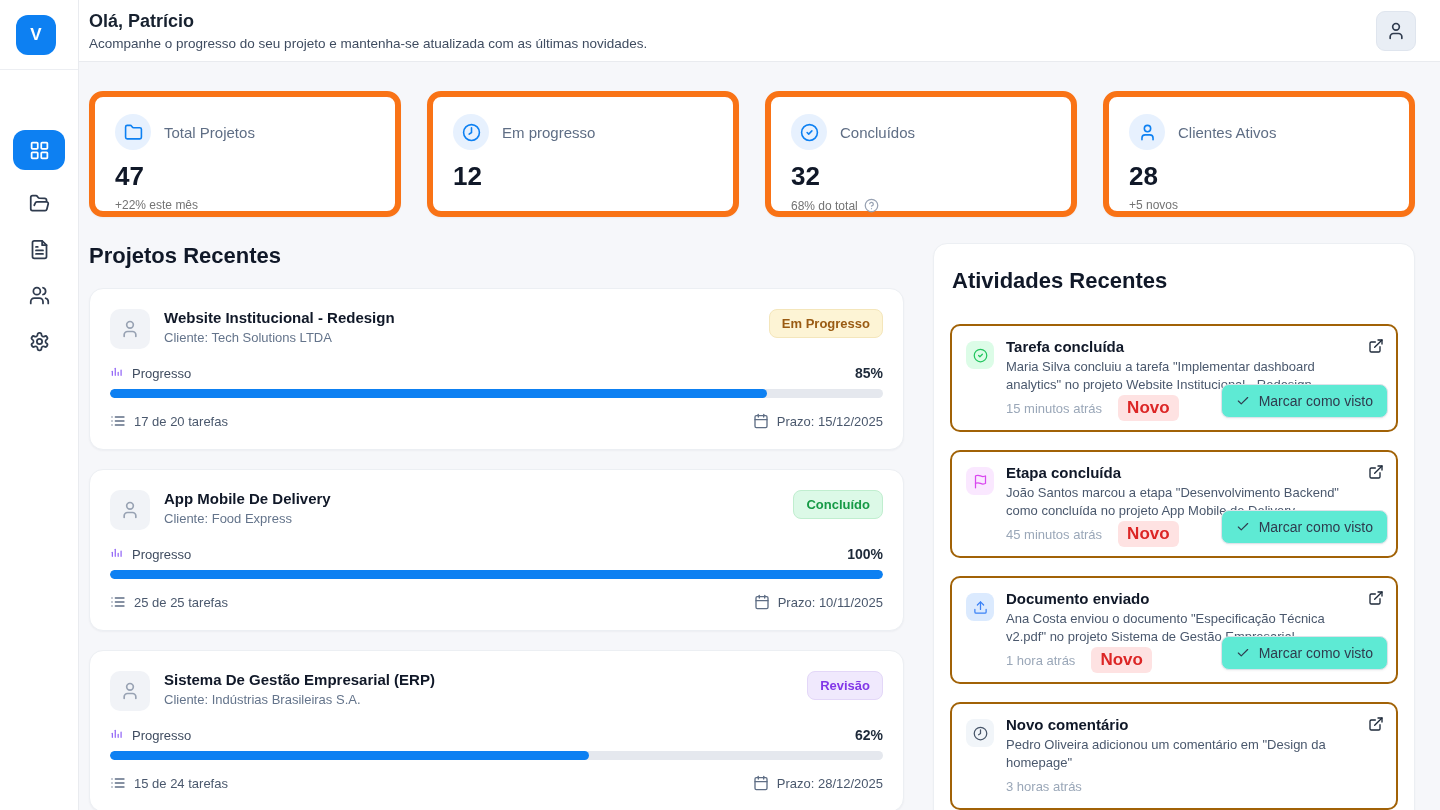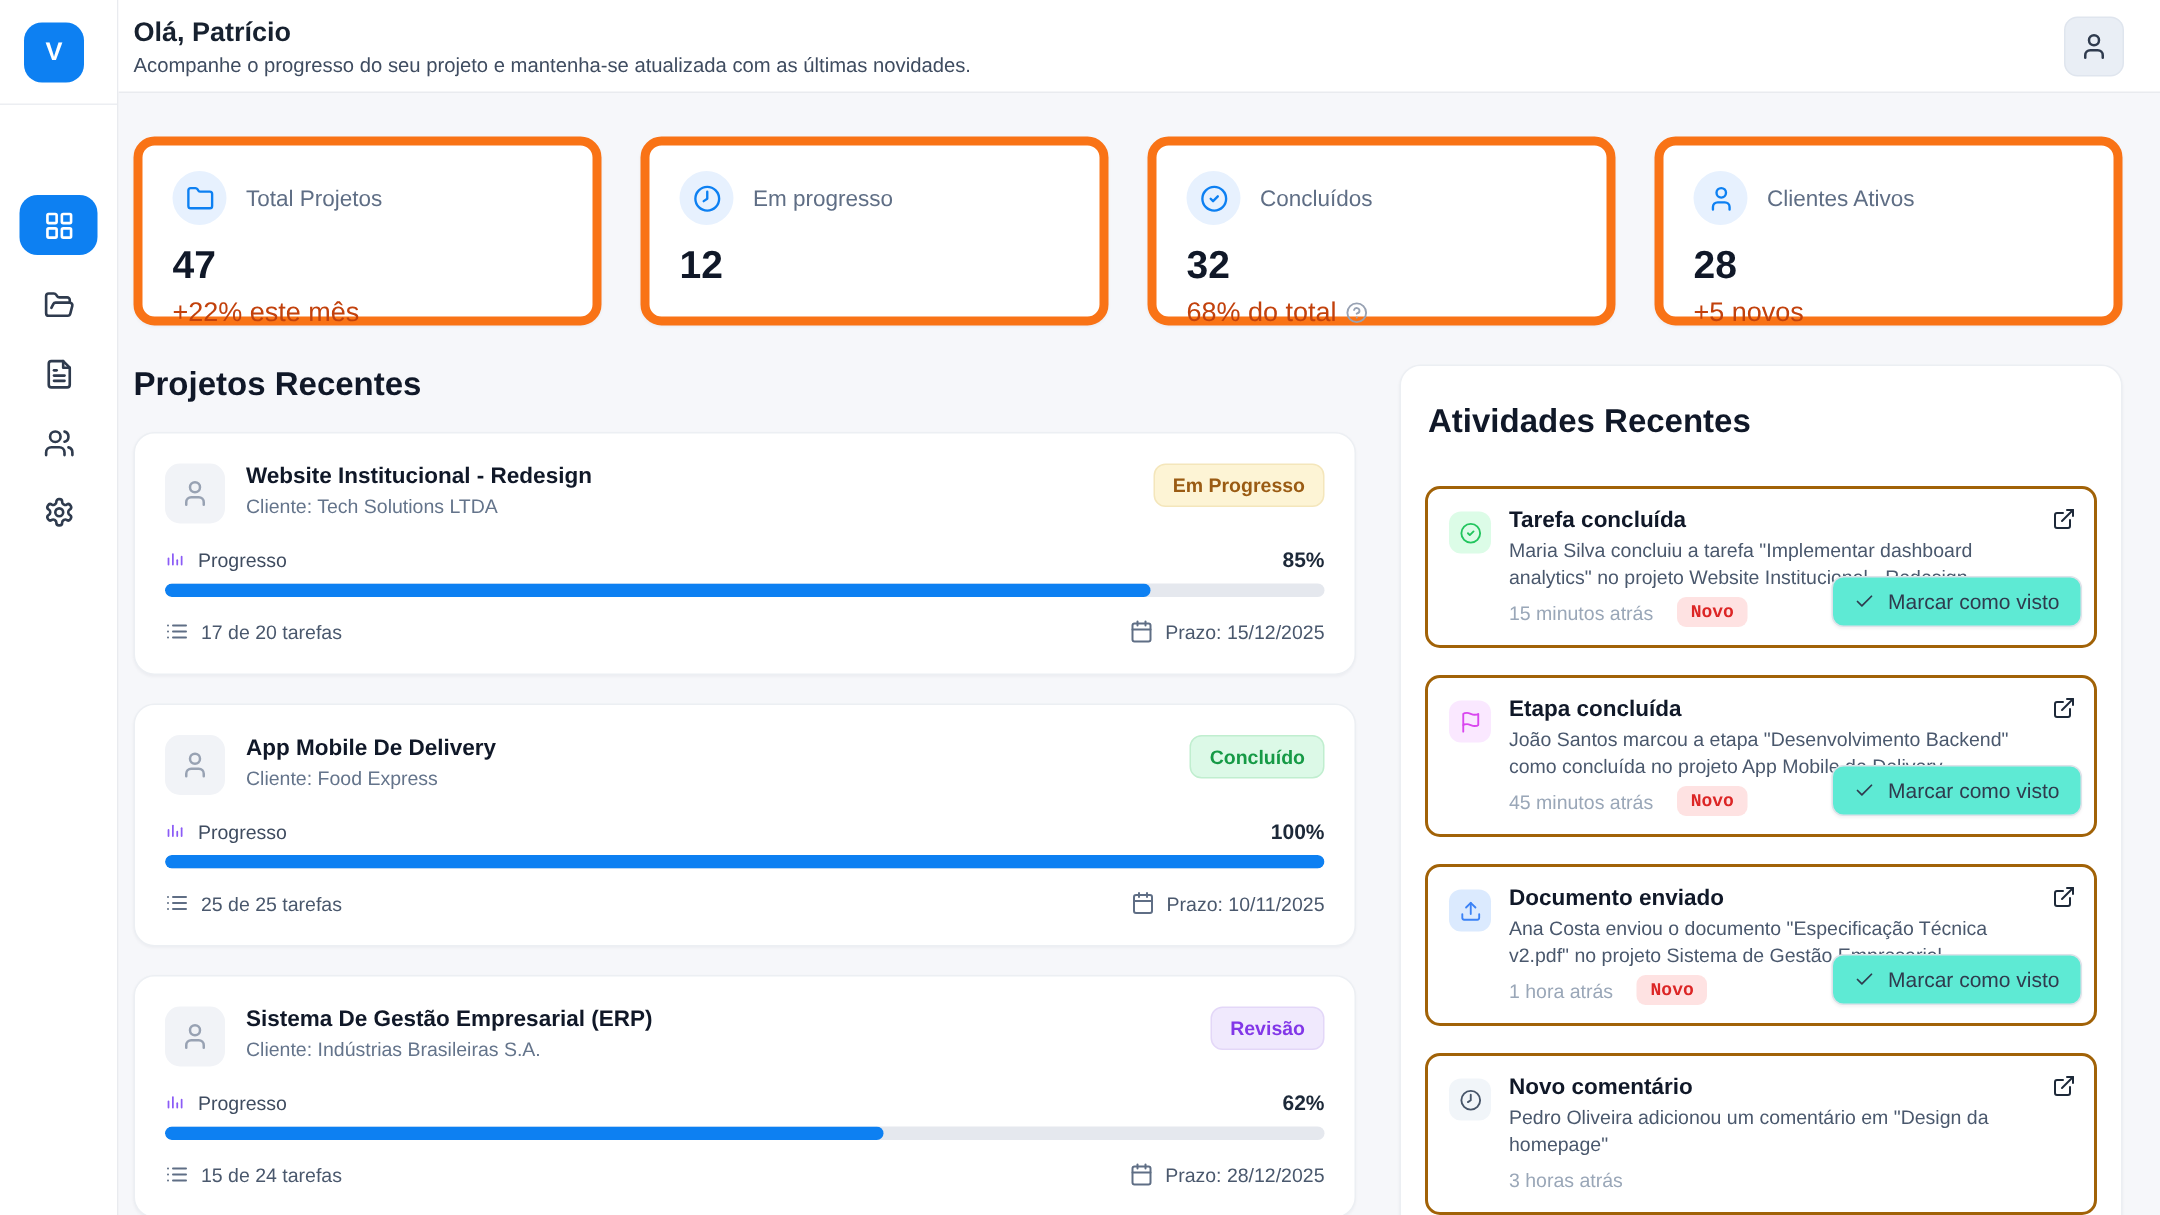--- a/index.html
+++ b/index.html
@@ -34,21 +34,21 @@
   
   .content { flex: 1; padding: 29px 25px 0 10px; overflow: hidden; }
 
   .stats { display: grid; grid-template-columns: repeat(4, 1fr); gap: 26px; }
   .stat-card { background: #fff; border: 6px solid #f97316; border-radius: 14px; padding: 17px 20px; height: 126px; box-shadow: 0 1px 2px rgba(16,24,40,.04); }
   .stat-head { display: flex; align-items: center; gap: 13px; }
   .stat-ic { width: 36px; height: 36px; border-radius: 50%; background: #e7f1fe; color: #0d80f2; display: flex; align-items: center; justify-content: center; flex: none; }
   .stat-ic .ic { width: 19px; height: 19px; }
   .stat-label { font-size: 15px; color: #5f6e85; }
   .stat-value { font-size: 26px; font-weight: bold; color: #101828; margin-top: 11px; }
-  .stat-sub { font-size: 18px; color: #c2410c; margin-top: 6px; display: flex; align-items: center; gap: 6px; }
+  .stat-sub { font-size: 12px; color: #737373; margin-top: 6px; display: flex; align-items: center; gap: 6px; }
   .help-ic { width: 15px; height: 15px; color: #98a2b3; cursor: pointer; }
 
   .content-row { display: flex; gap: 29px; margin-top: 26px; align-items: flex-start; }
   .left-col { width: 815px; flex: none; }
   .proj-header { display: flex; align-items: center; justify-content: space-between; margin-bottom: 19px; }
   .section-title { font-size: 22px; font-weight: bold; color: #101828; }
   .btn-primary { display: flex; align-items: center; gap: 10px; background: #0d80f2; color: #fff; border: none; border-radius: 8px; padding: 11px 18px; font-size: 15px; font-family: inherit; cursor: pointer; }
   .btn-primary .ic { width: 17px; height: 17px; }
 
   .proj-card { background: #fff; border: 1px solid #eceff3; border-radius: 14px; padding: 20px; margin-bottom: 19px; cursor: pointer; box-shadow: 0 1px 2px rgba(16,24,40,.04); }
@@ -56,21 +56,21 @@
   .avatar { width: 40px; height: 40px; border-radius: 10px; background: #f1f3f7; color: #98a2b3; display: flex; align-items: center; justify-content: center; flex: none; }
   .avatar .ic { width: 20px; height: 20px; }
   .proj-info { margin-left: 14px; }
   .proj-name { font-size: 15px; font-weight: bold; color: #101828; }
   .proj-client { font-size: 13px; color: #64748b; margin-top: 4px; }
   .badge { margin-left: auto; font-size: 13px; font-weight: bold; padding: 6px 12px; border-radius: 8px; border: 1px solid transparent; flex: none; }
   .badge--warning { background: #fdf4d5; color: #9a5b13; border-color: #f4e6bb; }
   .badge--success { background: #dcf9e7; color: #169a46; border-color: #c0eecf; }
   .badge--review  { background: #f0e9fd; color: #8237e8; border-color: #e3d7f8; }
   .prog-row { display: flex; align-items: center; justify-content: space-between; margin-top: 16px; }
-  .prog-left { display: flex; align-items: flex-end; gap: 8px; font-size: 13px; color: #3f4c60; }
+  .prog-left { display: flex; align-items: center; gap: 8px; font-size: 13px; color: #3f4c60; }
   .prog-left .ic { width: 14px; height: 14px; color: #8b5cf6; }
   .prog-pct { font-size: 14px; font-weight: bold; color: #1d2939; }
   .prog-bar { height: 9px; border-radius: 6px; background: #e5e8ee; margin-top: 8px; overflow: hidden; }
   .prog-fill { height: 100%; border-radius: 6px; background: #0d80f2; }
   .proj-bottom { display: flex; align-items: center; justify-content: space-between; margin-top: 15px; font-size: 13px; color: #4a586d; }
   .meta { display: flex; align-items: center; gap: 8px; }
   .meta .ic { width: 16px; height: 16px; color: #5f6e85; }
 
   
   .right-col { flex: 1; background: #fff; border: 1px solid #eceff3; border-radius: 14px; padding: 24px 16px 16px; box-shadow: 0 1px 2px rgba(16,24,40,.04); min-height: 620px; }
@@ -80,21 +80,21 @@
   .act-ic .ic { width: 15px; height: 15px; }
   .act-ic--green { background: #dcfce7; color: #22c55e; }
   .act-ic--pink  { background: #fae8ff; color: #d946ef; }
   .act-ic--blue  { background: #dbeafe; color: #3b82f6; }
   .act-ic--gray  { background: #f1f5f9; color: #475569; }
   .act-body { flex: 1; min-width: 0; padding-right: 14px; }
   .act-name { font-size: 15px; font-weight: bold; color: #101828; line-height: 18px; }
   .act-desc { font-size: 13px; color: #4a586d; line-height: 1.35; margin-top: 2px; }
   .act-meta { display: flex; align-items: center; gap: 16px; margin-top: 5px; height: 20px; }
   .act-time { font-size: 13px; color: #9aa7b8; }
-  .badge-new { font-size: 12px; font-weight: bold; background: #fee2e2; color: #dc2626; padding: 3px 9px; border-radius: 6px; font-family: Liberation Mono, monospace; }
+  .badge-new { font-size: 17px; font-weight: bold; background: #fee2e2; color: #dc2626; padding: 3px 9px; border-radius: 6px; }
   .ext-btn { position: absolute; top: 12px; right: 12px; width: 16px; height: 16px; color: #1d2939; cursor: pointer; }
   .mark-btn { position: absolute; right: 8px; bottom: 12px; display: flex; align-items: center; gap: 9px; background: #5eead4; border: 1px solid #dde2e9; border-radius: 8px; padding: 8px 14px; font-size: 14px; color: #2f3b4e; font-family: inherit; cursor: pointer; box-shadow: 0 1px 2px rgba(16,24,40,.05); }
   .mark-btn .ic { width: 14px; height: 14px; }
 </style>
 </head>
 <body>
 
 <div class="app">
 
   <aside class="sidebar">

